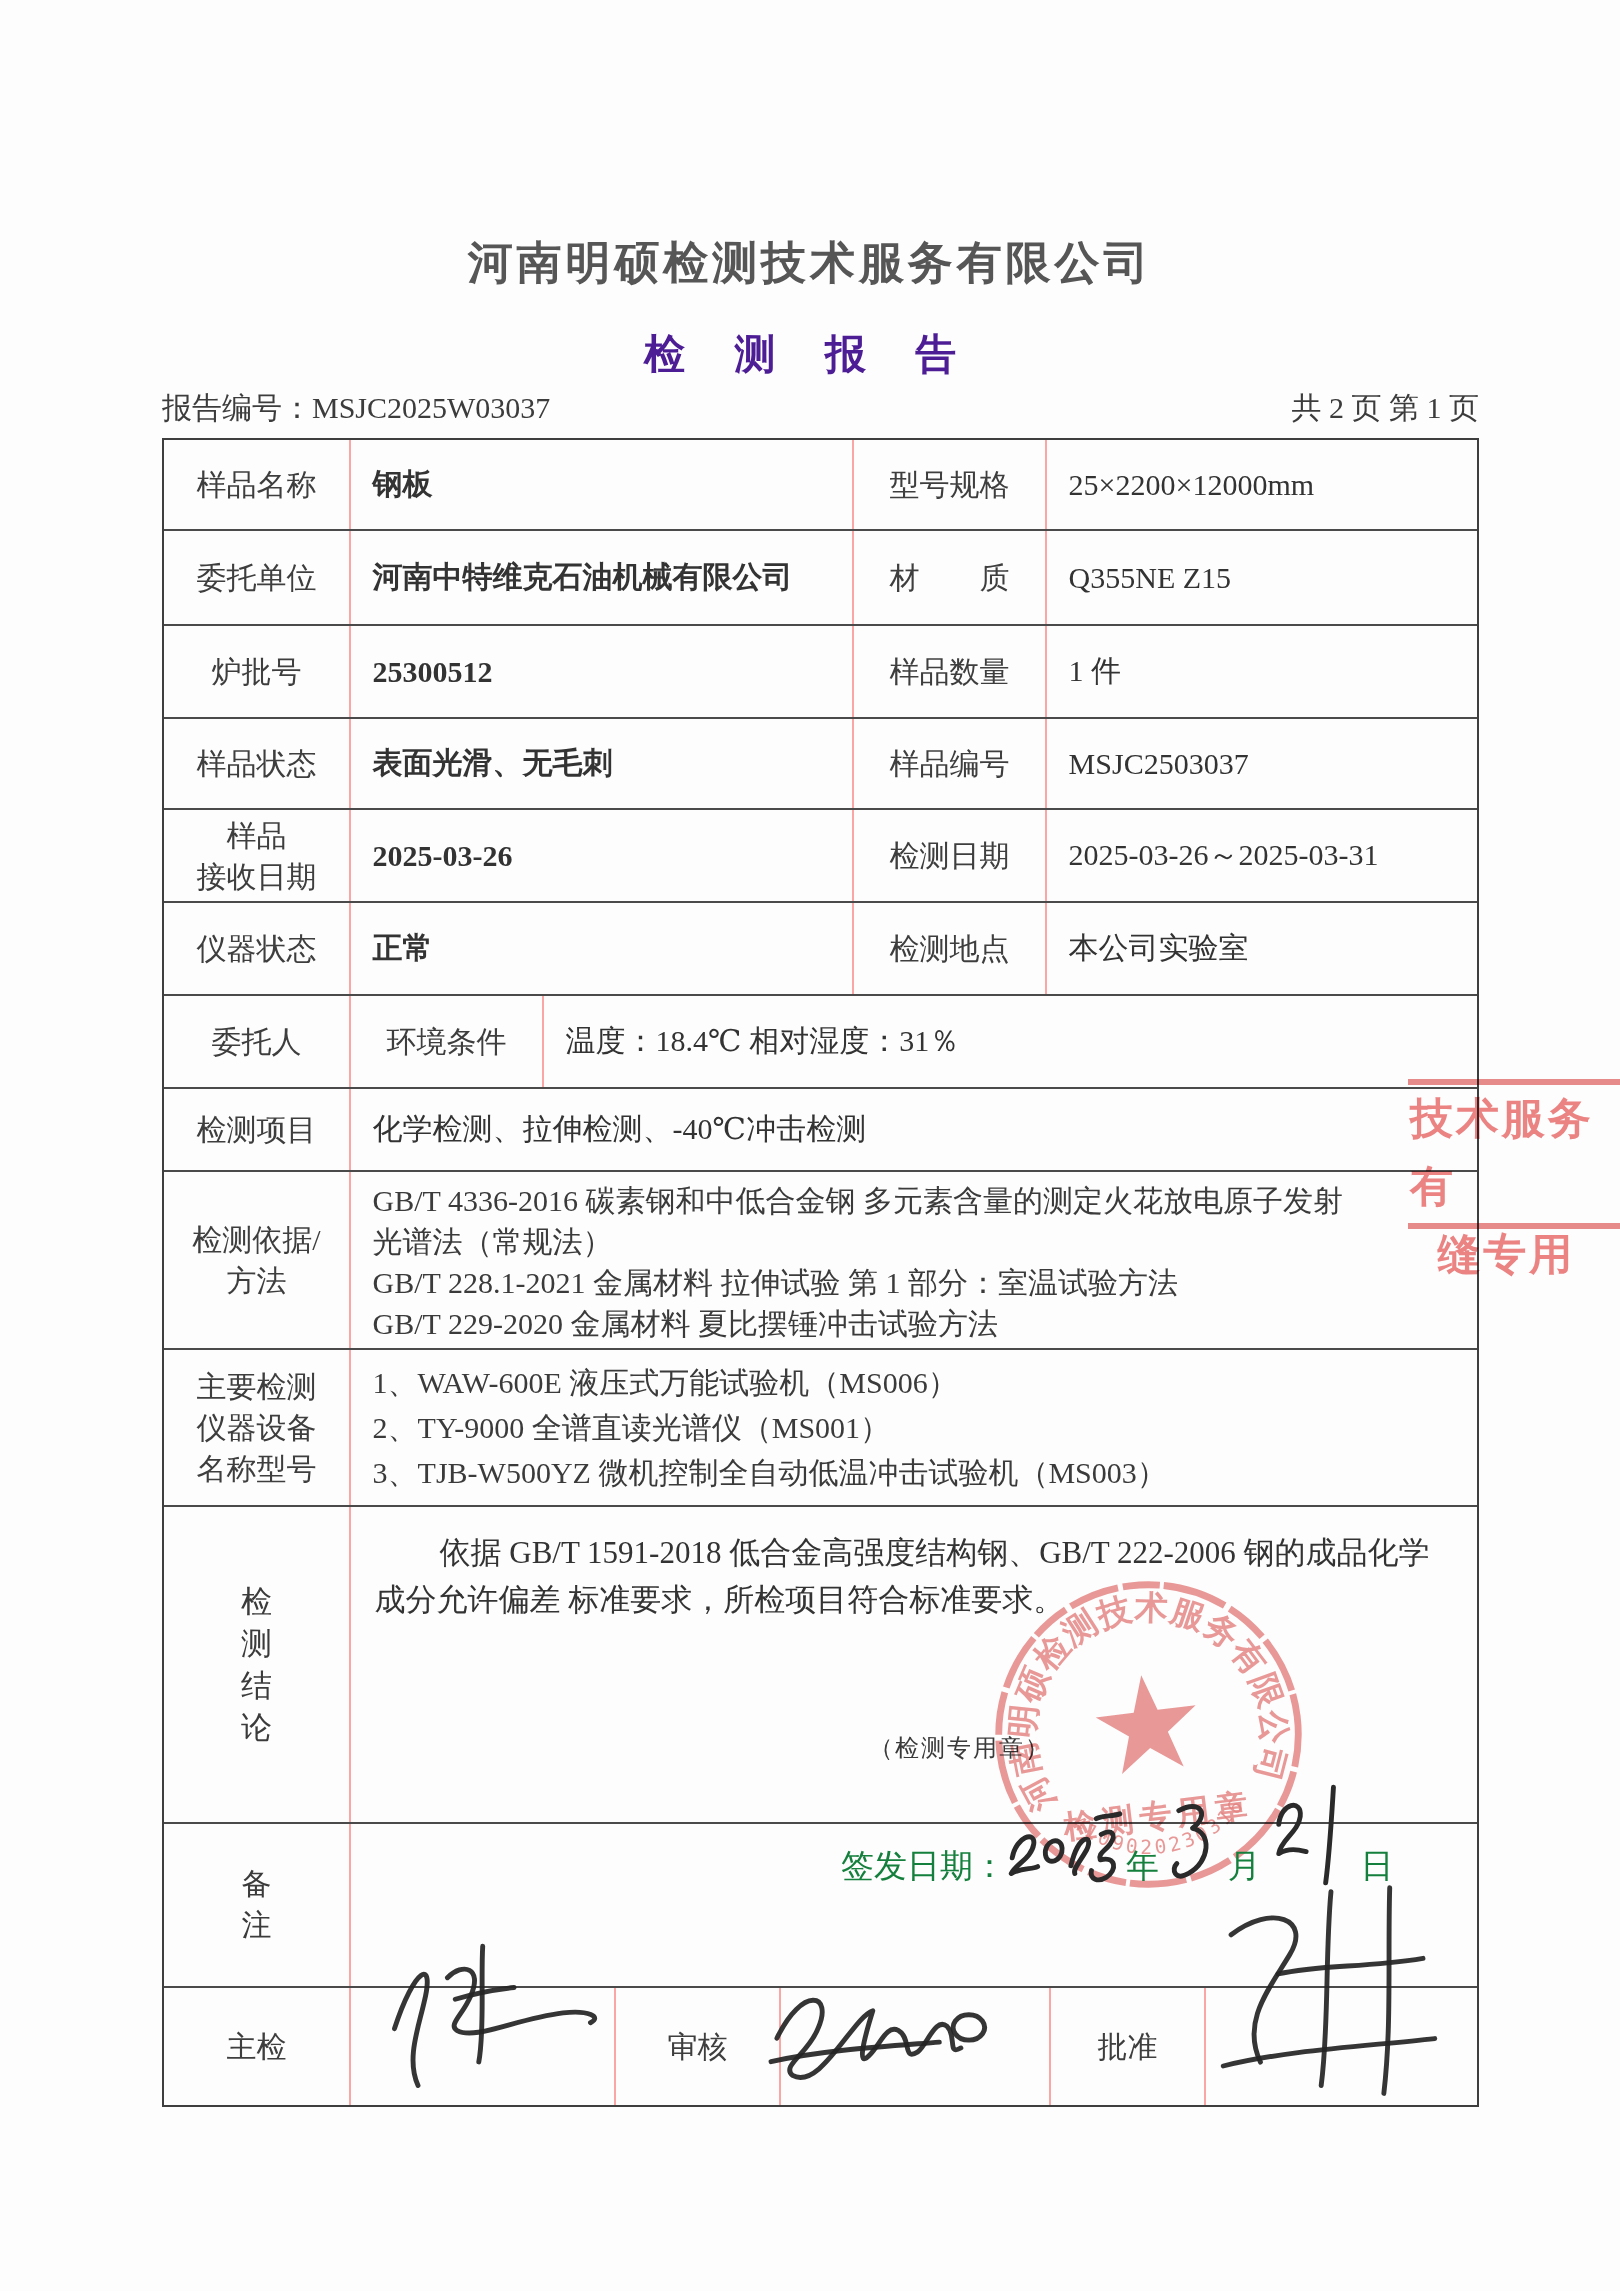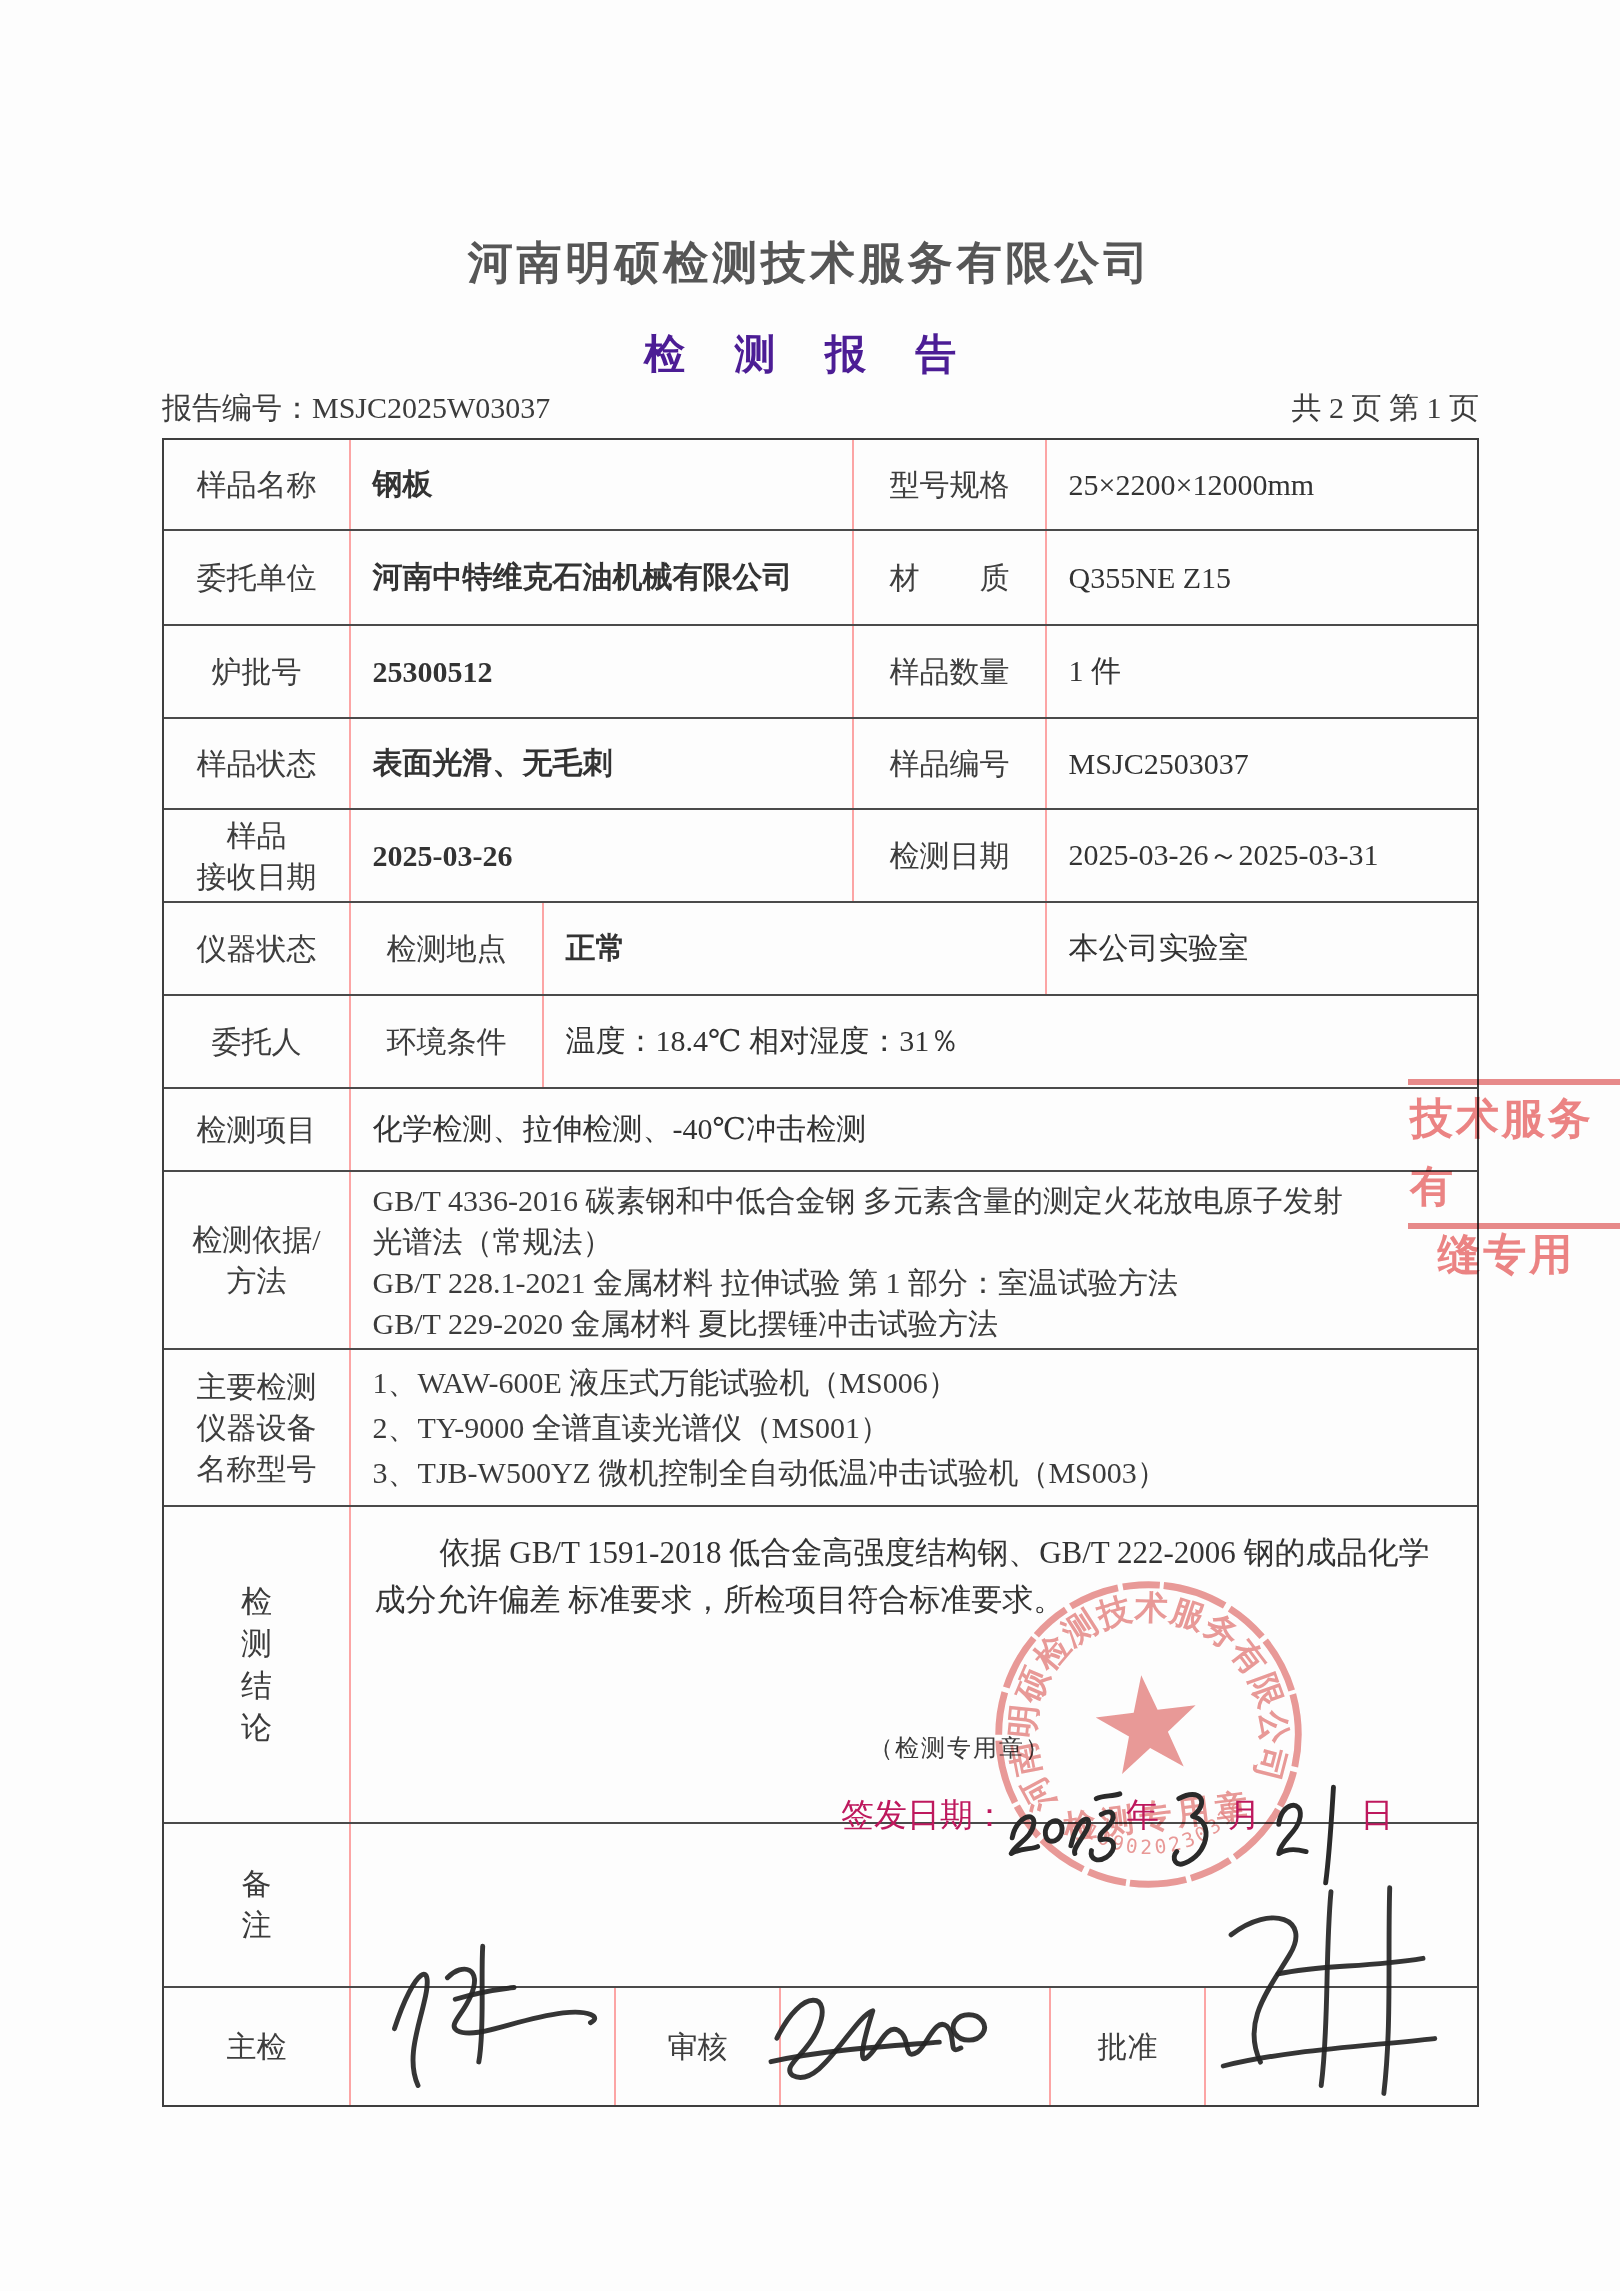--- a/index.html
+++ b/index.html
@@ -68,22 +68,22 @@
     position:absolute; top:21.6px; left:0; width:100%;
     padding:0 41px 0 23.5px; text-indent:65px;
     font-size:31px; line-height:47px; color:#333;
   }
   .seal-caption {
     position:absolute; left:518px; top:225px;
     font-size:24px; letter-spacing:2px; color:#3a3a3a;
   }
   .issue-line {
     position:absolute; left:490px; top:272px;
-    display:flex; align-items:flex-start;
-    font-size:33px; color:#be185d; z-index:5;
+    display:flex; align-items:flex-end;
+    font-size:33px; color:#15803d; z-index:5;
   }
   .issue-line .unit { margin-top:13.7px; }
   .hw { overflow:visible; }
   .hw path { fill:none; stroke:#2a2a2a; stroke-width:5; stroke-linecap:round; stroke-linejoin:round; }
   
   .round-stamp {
     position:absolute; left:985px; top:1571px;
     width:327px; height:327px;
     transform:rotate(-7deg);
     opacity:.88; mix-blend-mode:multiply;
@@ -152,22 +152,22 @@
     <div class="trow" style="height:93px">
       <div class="cell lab c1">样品
 接收日期</div>
       <div class="cell val c2">2025-03-26</div>
       <div class="cell lab c3">检测日期</div>
       <div class="cell val c4 last">2025-03-26～2025-03-31</div>
     </div>
 
     <div class="trow" style="height:93px">
       <div class="cell lab c1">仪器状态</div>
+      <div class="cell val c2">正常</div>
       <div class="cell lab c3">检测地点</div>
-      <div class="cell val c2">正常</div>
       <div class="cell val c4 last">本公司实验室</div>
     </div>
 
     <div class="trow" style="height:93px">
       <div class="cell lab c1">委托人</div>
       <div class="cell lab c3">环境条件</div>
       <div class="cell val c4 last">温度：18.4℃  相对湿度：31％</div>
     </div>
 
     <div class="trow" style="height:83px">

